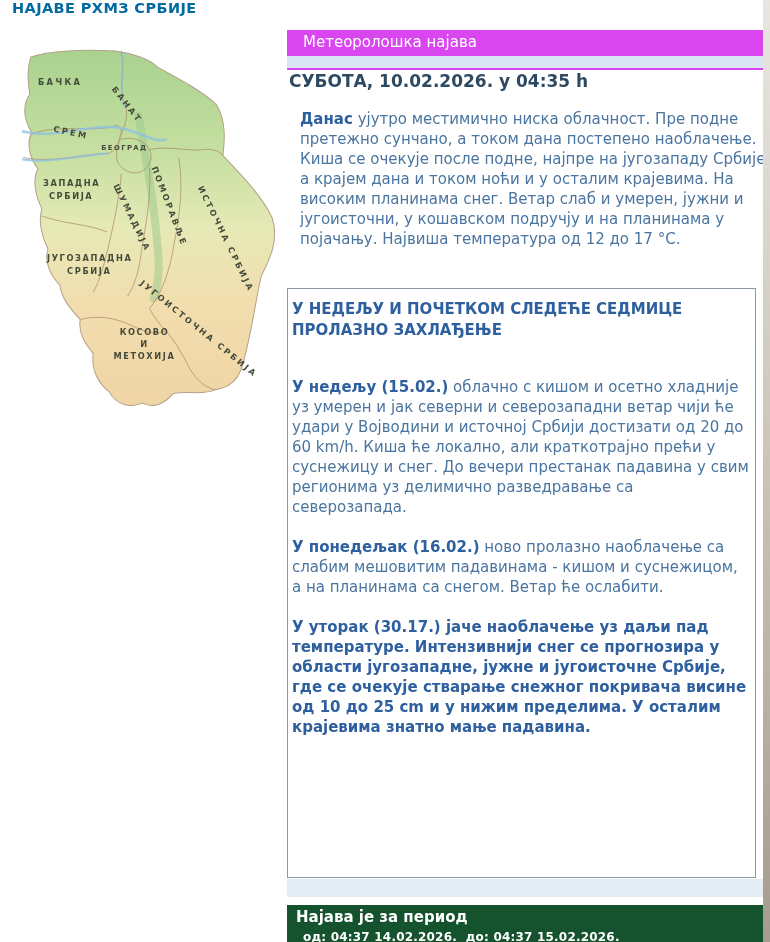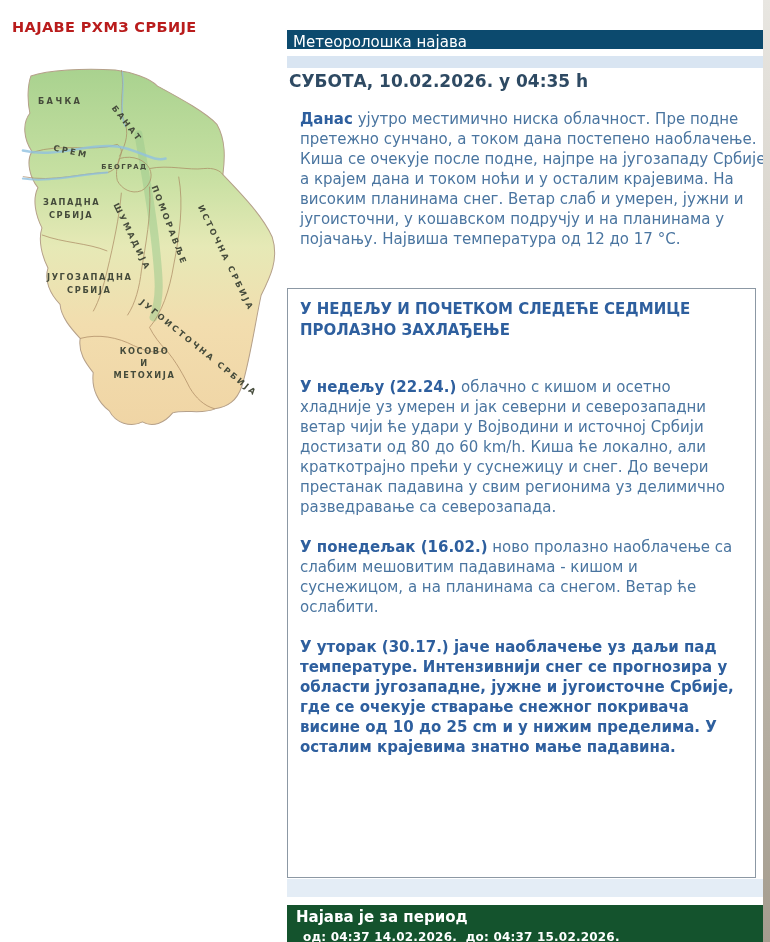--- a/index.html
+++ b/index.html
@@ -2,53 +2,53 @@
 <html><head>
 <meta charset="utf-8">
 <style>
   html,body{margin:0;padding:0;}
   body{background:#fff;}
   .page{
     position:relative; width:770px; height:942px; overflow:hidden;
     background:#fff; font-family:"DejaVu Sans", sans-serif;
   }
   .page-title{
-    position:absolute; left:12px; top:19px;
-    font-size:14.5px; font-weight:bold; color:#b91c1c; letter-spacing:.4px;
+    position:absolute; left:12px; top:0;
+    font-size:14.5px; font-weight:bold; color:#0369a1; letter-spacing:.4px;
   }
-  .map-wrap{ position:absolute; left:2px; top:64px; width:285px; height:372px; }
+  .map-wrap{ position:absolute; left:2px; top:45px; width:285px; height:372px; }
   .map-wrap svg{ display:block; }
   .region-label{
     font-family:"DejaVu Sans", sans-serif; font-weight:bold;
     fill:#454b3b; font-size:8.2px; letter-spacing:2.4px;
   }
   .region-label.small{ font-size:6.8px; letter-spacing:1.4px; }
   .region-label.tight{ letter-spacing:1.6px; }
   .bar-top{
-    position:absolute; left:287px; top:30px; width:476px; height:19px;
-    background:#0c4a6e; color:#fff; font-size:15px; line-height:24px;
-    padding-left:6px; box-sizing:border-box;
+    position:absolute; left:287px; top:30px; width:476px; height:40px;
+    background:#d946ef; color:#fff; font-size:15px; line-height:24px;
+    padding-left:16px; box-sizing:border-box;
   }
   .stripe{
     position:absolute; left:287px; top:56px; width:476px; height:12px;
     background:#d9e5f2;
   }
   .date-heading{
     position:absolute; left:289px; top:71px;
     font-size:17px; font-weight:bold; color:#2e4a63;
   }
   .today{
     position:absolute; left:288px; top:97px; width:474px;
     font-size:15px; line-height:20px; color:#4a75a0; margin:12px;
   }
   .today b{ color:#2e5f9e; }
   .box{
     position:absolute; left:287px; top:288px; width:469px; height:590px;
     border:1px solid #8c98a4; background:#fff; box-sizing:border-box;
-    padding:8px 12px; overflow:hidden;
+    padding:8px 4px; overflow:hidden;
   }
   .box h3{
     font-size:15px; line-height:21px; color:#2e5f9e; font-weight:bold;
     margin:2px 0 36px 0; max-width:410px;
   }
   .box p{
     font-size:15px; line-height:20px; color:#4a75a0; margin:20px 0 0 0;
   }
   .box p b{ color:#2e5f9e; }
   .box p.emph span{ font-weight:bold; color:#2e5f9e;text-align:center; }
@@ -137,21 +137,21 @@
 
   <div class="bar-top">Метеоролошка најава</div>
   <div class="stripe"></div>
 
   <div class="date-heading">СУБОТА, 10.02.2026. у 04:35 h</div>
 
   <p class="today"><b>Данас</b><span> ујутро местимично ниска облачност. Пре подне претежно сунчано, а током дана постепено наоблачење. Киша се очекује после подне, најпре на југозападу Србије, а крајем дана и током ноћи и у осталим крајевима. На високим планинама снег. Ветар слаб и умерен, јужни и југоисточни, у кошавском подручју и на планинама у појачању. Највиша температура од 12 до 17 °C.</span></p>
 
   <div class="box">
     <h3>У НЕДЕЉУ И ПОЧЕТКОМ СЛЕДЕЋЕ СЕДМИЦЕ ПРОЛАЗНО ЗАХЛАЂЕЊЕ</h3>
-    <p><b>У недељу (22.24.)</b><span> облачно с кишом и осетно хладније уз умерен и јак северни и северозападни ветар чији ће удари у Војводини и источној Србији достизати од 80 до 60 km/h. Киша ће локално, али краткотрајно прећи у суснежицу и снег. До вечери престанак падавина у свим регионима уз делимично разведравање са северозапада.</span></p>
+    <p><b>У недељу (15.02.)</b><span> облачно с кишом и осетно хладније уз умерен и јак северни и северозападни ветар чији ће удари у Војводини и источној Србији достизати од 20 до 60 km/h. Киша ће локално, али краткотрајно прећи у суснежицу и снег. До вечери престанак падавина у свим регионима уз делимично разведравање са северозапада.</span></p>
     <p><b>У понедељак (16.02.)</b><span> ново пролазно наоблачење са слабим мешовитим падавинама - кишом и суснежицом, а на планинама са снегом. Ветар ће ослабити.</span></p>
     <p class="emph"><b>У уторак (30.17.)</b><span> јаче наоблачење уз даљи пад температуре. Интензивнији снег се прогнозира у области југозападне, јужне и југоисточне Србије, где се очекује стварање снежног покривача висине од 10 до 25 cm и у нижим пределима. У осталим крајевима знатно мање падавина.</span></p>
   </div>
 
   <div class="gap-strip"></div>
 
   <div class="bar-bottom">
     <div class="f1">Најава је за период</div>
     <div class="f2">од: 04:37 14.02.2026.  до: 04:37 15.02.2026.</div>
   </div>

